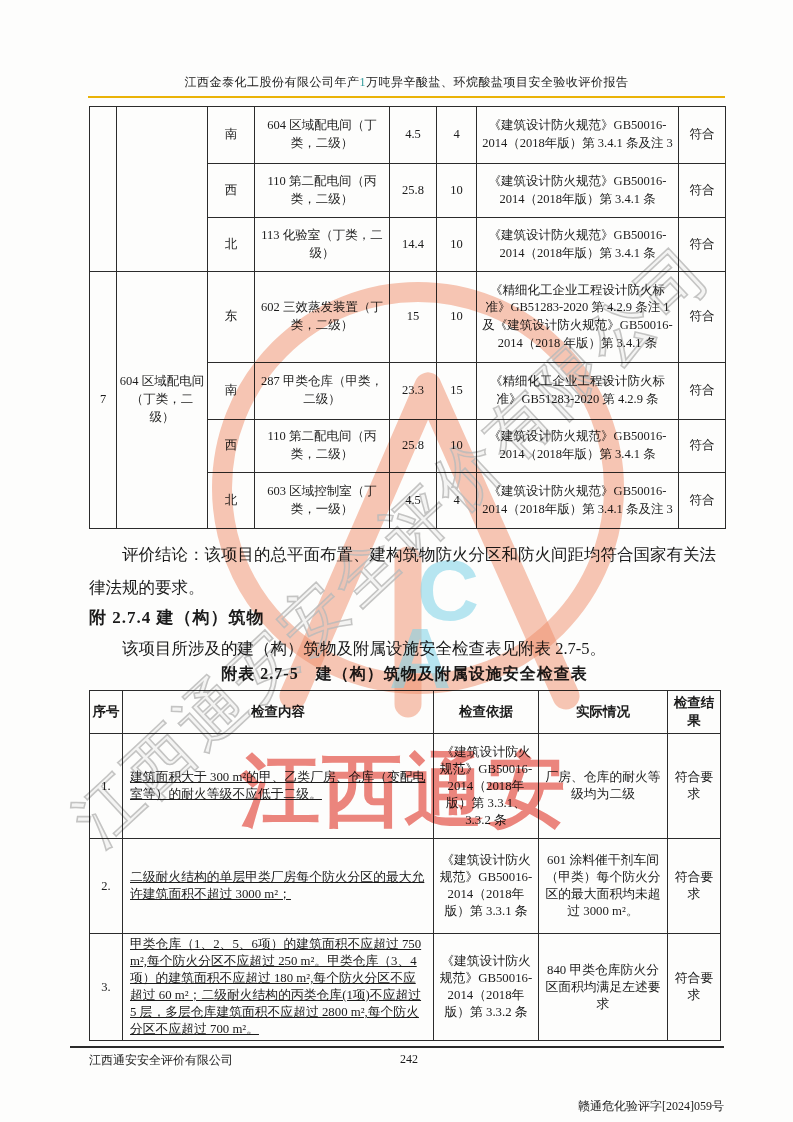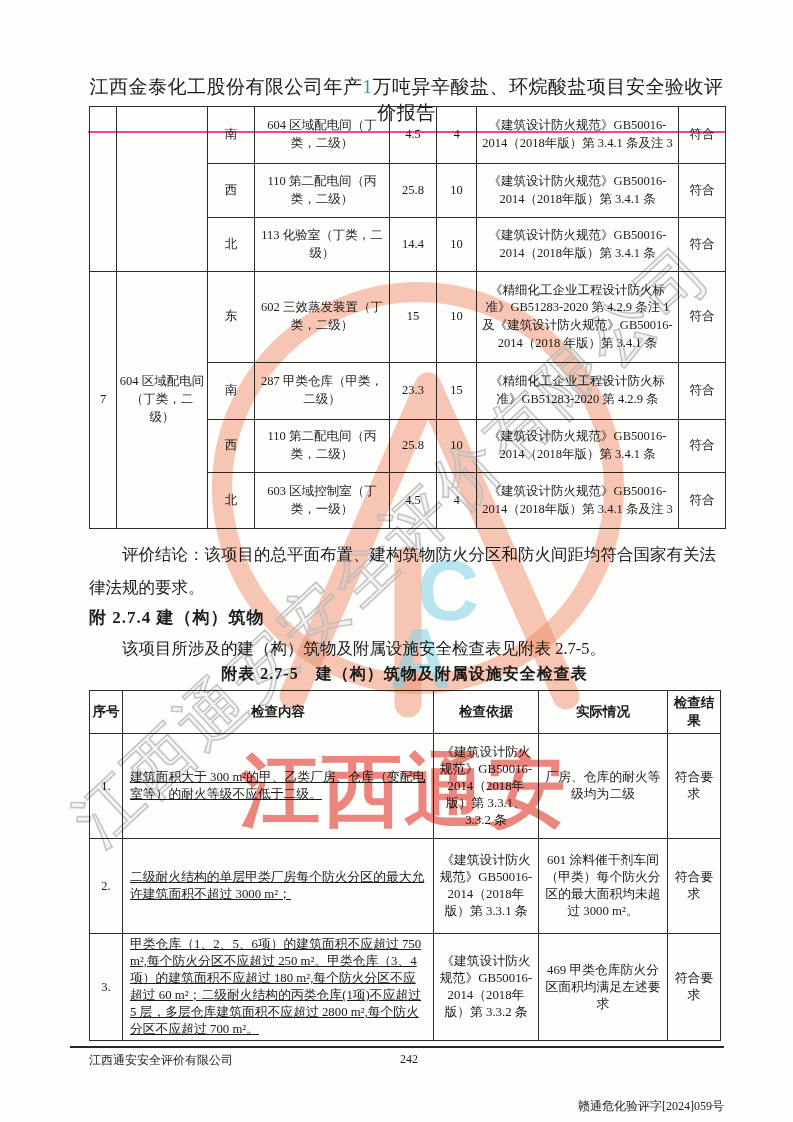--- a/index.html
+++ b/index.html
@@ -4,21 +4,21 @@
 <style>
   html,body{margin:0;padding:0;background:#e8e8e8;}
   .page{
     position:relative;width:793px;height:1122px;margin:0 auto;
     background:#fdfdfc;overflow:hidden;
     font-family:"Liberation Serif","DejaVu Serif",serif;color:#1b1b1b;
   }
   
   .doc-header{
     position:absolute;left:88px;top:74px;width:637px;text-align:center;
-    font-size:19px;letter-spacing:.5px;padding-bottom:5px;border-bottom:2px solid #ec4899;
+    font-size:12px;letter-spacing:.5px;padding-bottom:5px;border-bottom:2px solid #eab308;
   }
   .num-teal{color:#2e9a9a;}
   
   table{border-collapse:collapse;table-layout:fixed;}
   td,th{border:1px solid #2b2b2b;vertical-align:middle;overflow:hidden;}
   .t1{position:absolute;left:89px;top:106px;width:636px;}
   .t1 td{text-align:center;font-size:12.5px;line-height:1.42;padding:1px 2px;}
   .t1 td.basis{font-size:12.5px;}
   .t2{position:absolute;left:89px;top:690px;width:631px;}
   .t2 th{font-size:13.5px;font-weight:bold;line-height:1.35;padding:2px;}
@@ -157,21 +157,21 @@
       <td class="no-cell">2.</td>
       <td class="content">二级耐火结构的单层甲类厂房每个防火分区的最大允许建筑面积不超过 3000 m²；</td>
       <td>《建筑设计防火规范》GB50016-2014（2018年版）第 3.3.1 条</td>
       <td>601 涂料催干剂车间（甲类）每个防火分区的最大面积均未超过 3000 m²。</td>
       <td>符合要求</td>
     </tr>
     <tr style="height:107px">
       <td class="no-cell">3.</td>
       <td class="content">甲类仓库（1、2、5、6项）的建筑面积不应超过 750 m²,每个防火分区不应超过 250 m²。甲类仓库（3、4项）的建筑面积不应超过 180 m²,每个防火分区不应超过 60 m²；二级耐火结构的丙类仓库(1项)不应超过 5 层，多层仓库建筑面积不应超过 2800 m²,每个防火分区不应超过 700 m²。</td>
       <td>《建筑设计防火规范》GB50016-2014（2018年版）第 3.3.2 条</td>
-      <td>469 甲类仓库防火分区面积均满足左述要求</td>
+      <td>840 甲类仓库防火分区面积均满足左述要求</td>
       <td>符合要求</td>
     </tr>
   </tbody>
     </table>
 
   <div class="doc-footer">
     <span class="center">242</span>
     <span class="left">江西通安安全评价有限公司</span>
     <span class="right">赣通危化验评字[2024]059号</span>
   </div>

